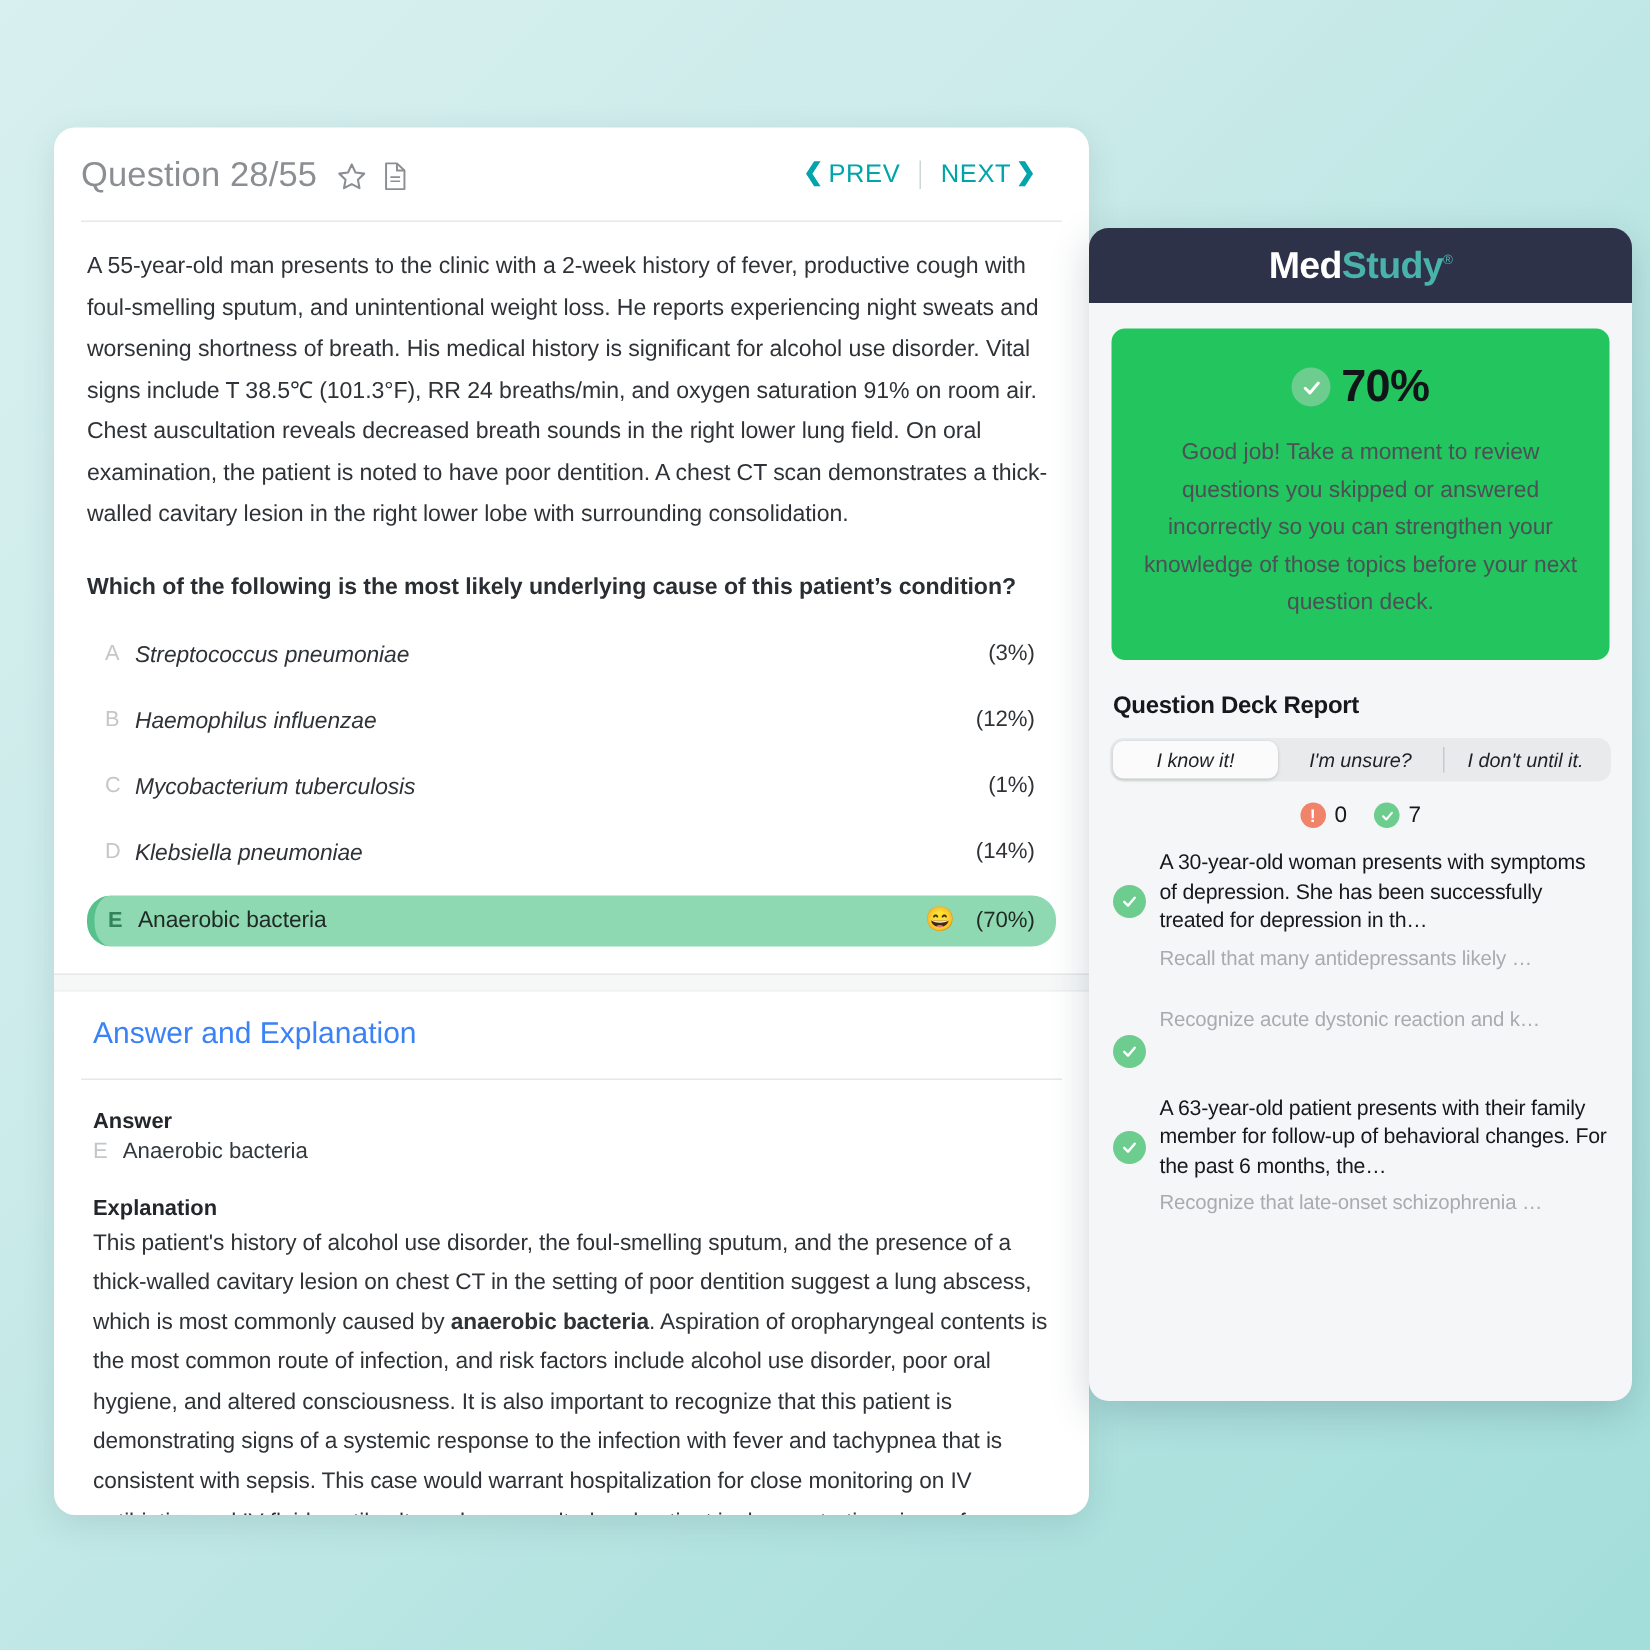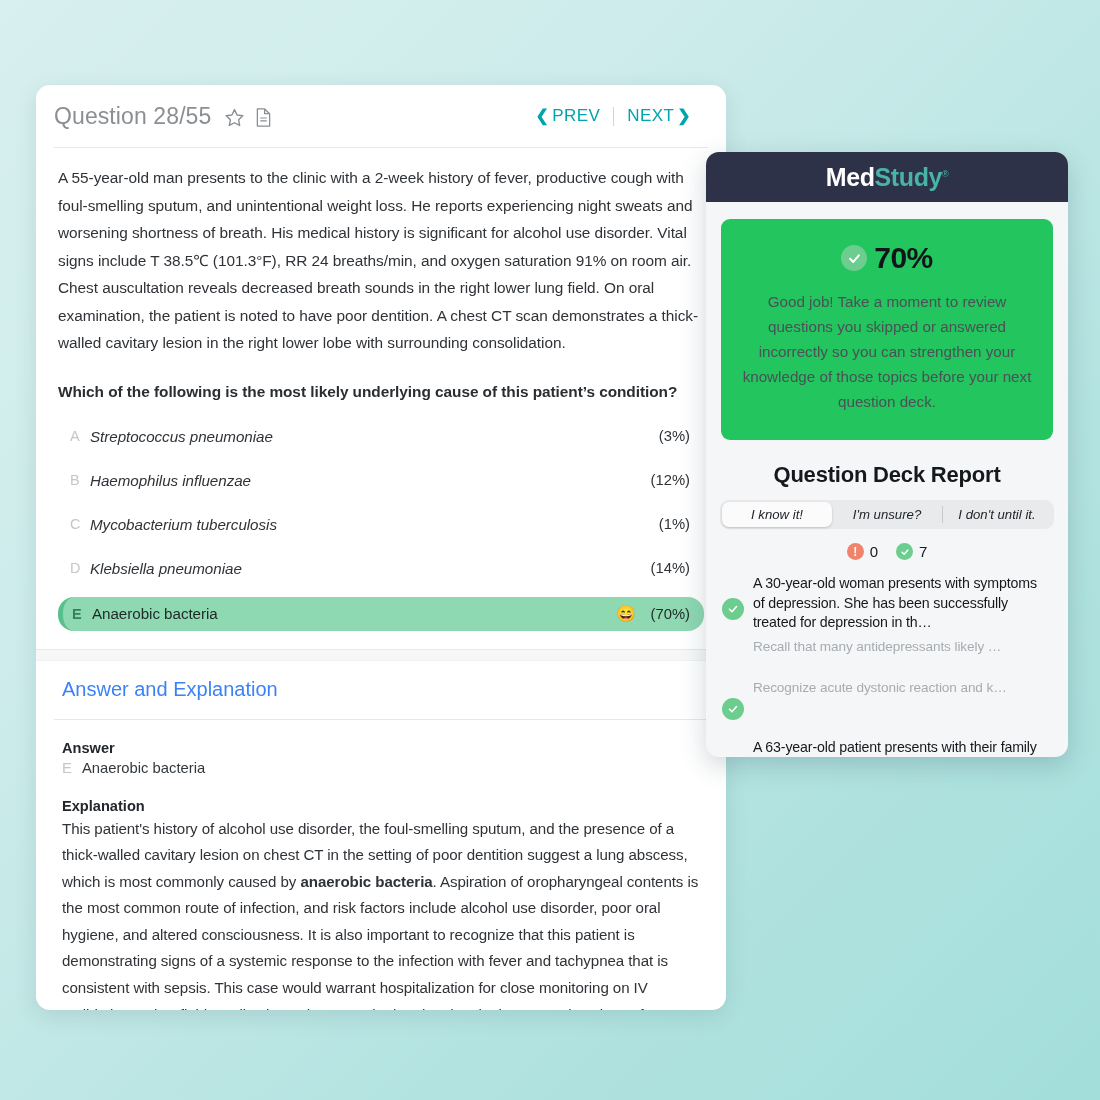--- a/index.html
+++ b/index.html
@@ -179,24 +179,24 @@
     font-size: 15.1px;
     line-height: 26.6px;
     color: #2f3337;
     letter-spacing: -0.07px;
   }
   .expl-p b { font-weight: 700; }
 
   
   #medstudy-panel {
     position: absolute;
-    left: 706px;
+    left: 726px;
     top: 152px;
     width: 362px;
-    height: 605px;
+    height: 782px;
     background: #f5f6f7;
     border-radius: 13px;
     box-shadow: 0 8px 26px rgba(40,70,80,0.22);
     overflow: hidden;
   }
   .ms-topbar {
     height: 50px;
     background: #2e3248;
     display: flex;
     align-items: center;
@@ -238,25 +238,24 @@
   }
   .score-msg {
     margin-top: 14px;
     font-size: 15.2px;
     line-height: 25px;
     color: #4b5155;
   }
 
   .deck-title {
     margin: 22px 16px 0 16px;
-    font-size: 22px;
+    font-size: 16px;
     font-weight: 700;
     color: #15181c;
     letter-spacing: -0.2px;
-    text-align: center;
   }
 
   .tabs {
     margin: 12px 14px 0 14px;
     background: #e8eaec;
     border-radius: 9px;
     height: 29px;
     display: flex;
     align-items: center;
     padding: 2px;

